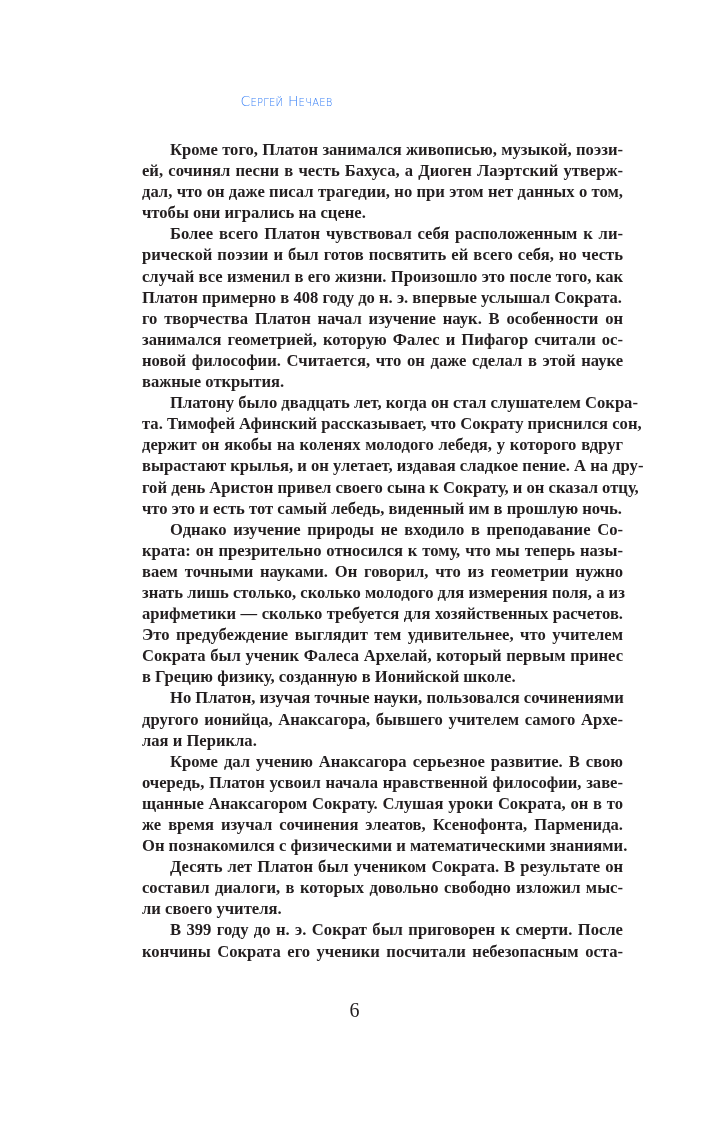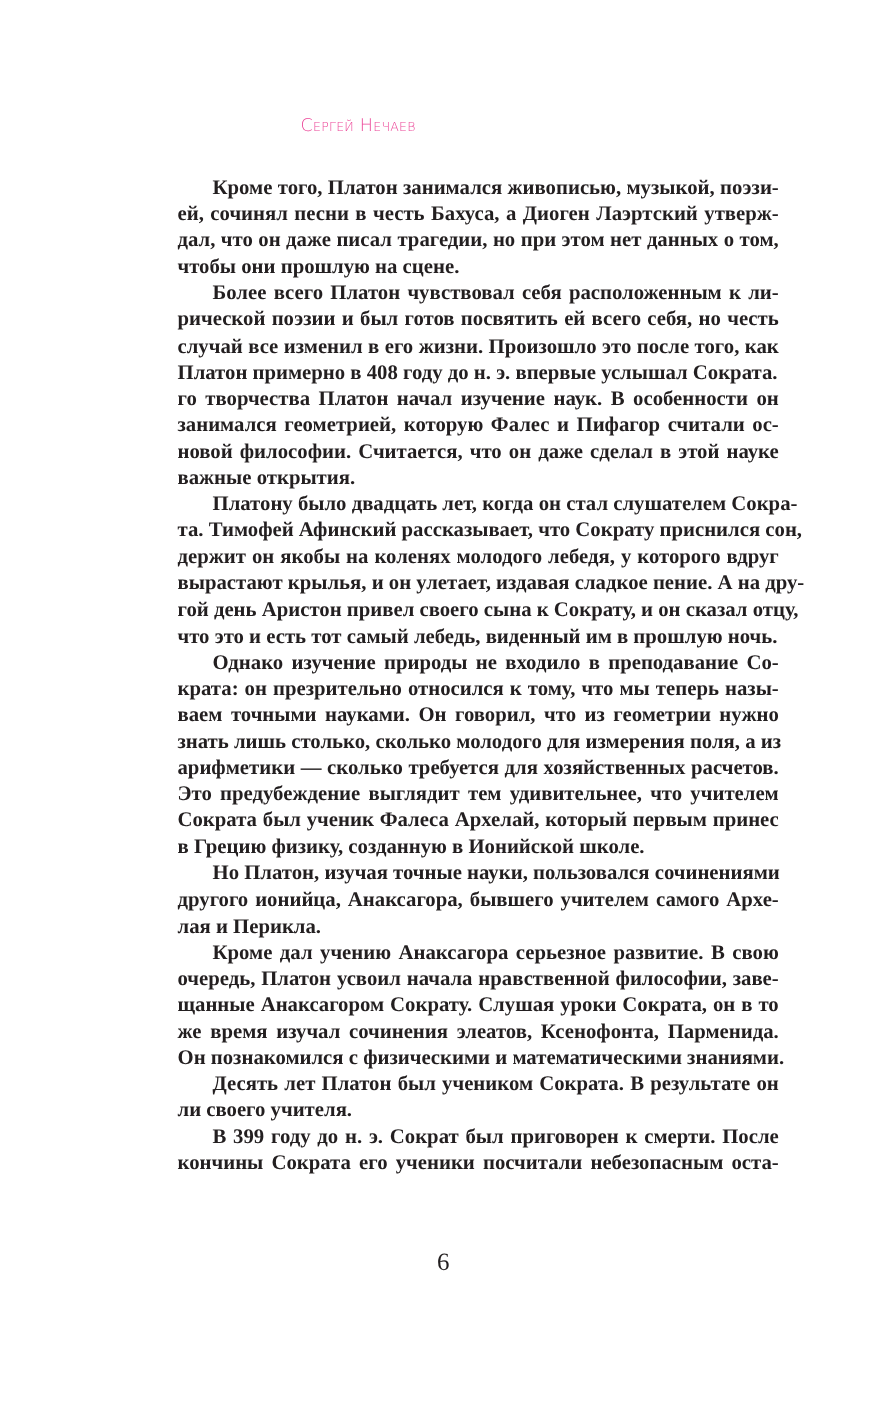--- a/index.html
+++ b/index.html
@@ -13,21 +13,21 @@
   }
   .running-head {
     position: absolute;
     top: 92px; left: 0; width: 573px;
     text-align: center;
     font-family: "DejaVu Sans", "Liberation Sans", sans-serif;
     font-weight: 300;
     font-size: 14px;
     font-variant: small-caps;
     letter-spacing: 0.2px;
-    color: #ec4899;
+    color: #3b82f6;
     line-height: 18px;
   }
   .body-text {
     position: absolute;
     top: 139px; left: 142px; width: 481px;
   }
   .line {
     height: 21.1px;
     line-height: 21.1px;
     font-size: 16.6px;
@@ -50,21 +50,21 @@
 </style>
 </head>
 <body>
 
 <div class="running-head">Сергей Нечаев</div>
 
 <div class="body-text" id="body-text">
     <div class="line indent">Кроме того, Платон занимался живописью, музыкой, поэзи-</div>
     <div class="line">ей, сочинял песни в честь Бахуса, а Диоген Лаэртский утверж-</div>
     <div class="line">дал, что он даже писал трагедии, но при этом нет данных о том,</div>
-    <div class="line last">чтобы они прошлую на сцене.</div>
+    <div class="line last">чтобы они игрались на сцене.</div>
     <div class="line indent">Более всего Платон чувствовал себя расположенным к ли-</div>
     <div class="line">рической поэзии и был готов посвятить ей всего себя, но честь</div>
     <div class="line">случай все изменил в его жизни. Произошло это после того, как</div>
     <div class="line last">Платон примерно в 408 году до н. э. впервые услышал Сократа.</div>
     <div class="line">го творчества Платон начал изучение наук. В особенности он</div>
     <div class="line">занимался геометрией, которую Фалес и Пифагор считали ос-</div>
     <div class="line">новой философии. Считается, что он даже сделал в этой науке</div>
     <div class="line last">важные открытия.</div>
     <div class="line indent">Платону было двадцать лет, когда он стал слушателем Сокра-</div>
     <div class="line">та. Тимофей Афинский рассказывает, что Сократу приснился сон,</div>
@@ -82,18 +82,19 @@
     <div class="line last">в Грецию физику, созданную в Ионийской школе.</div>
     <div class="line indent">Но Платон, изучая точные науки, пользовался сочинениями</div>
     <div class="line">другого ионийца, Анаксагора, бывшего учителем самого Архе-</div>
     <div class="line last">лая и Перикла.</div>
     <div class="line indent">Кроме дал учению Анаксагора серьезное развитие. В свою</div>
     <div class="line">очередь, Платон усвоил начала нравственной философии, заве-</div>
     <div class="line">щанные Анаксагором Сократу. Слушая уроки Сократа, он в то</div>
     <div class="line">же время изучал сочинения элеатов, Ксенофонта, Парменида.</div>
     <div class="line last">Он познакомился с физическими и математическими знаниями.</div>
     <div class="line indent">Десять лет Платон был учеником Сократа. В результате он</div>
+    <div class="line">составил диалоги, в которых довольно свободно изложил мыс-</div>
     <div class="line last">ли своего учителя.</div>
     <div class="line indent">В 399 году до н. э. Сократ был приговорен к смерти. После</div>
     <div class="line">кончины Сократа его ученики посчитали небезопасным оста-</div>
   </div>
 
 <div class="folio">6</div>
 
 </body></html>

